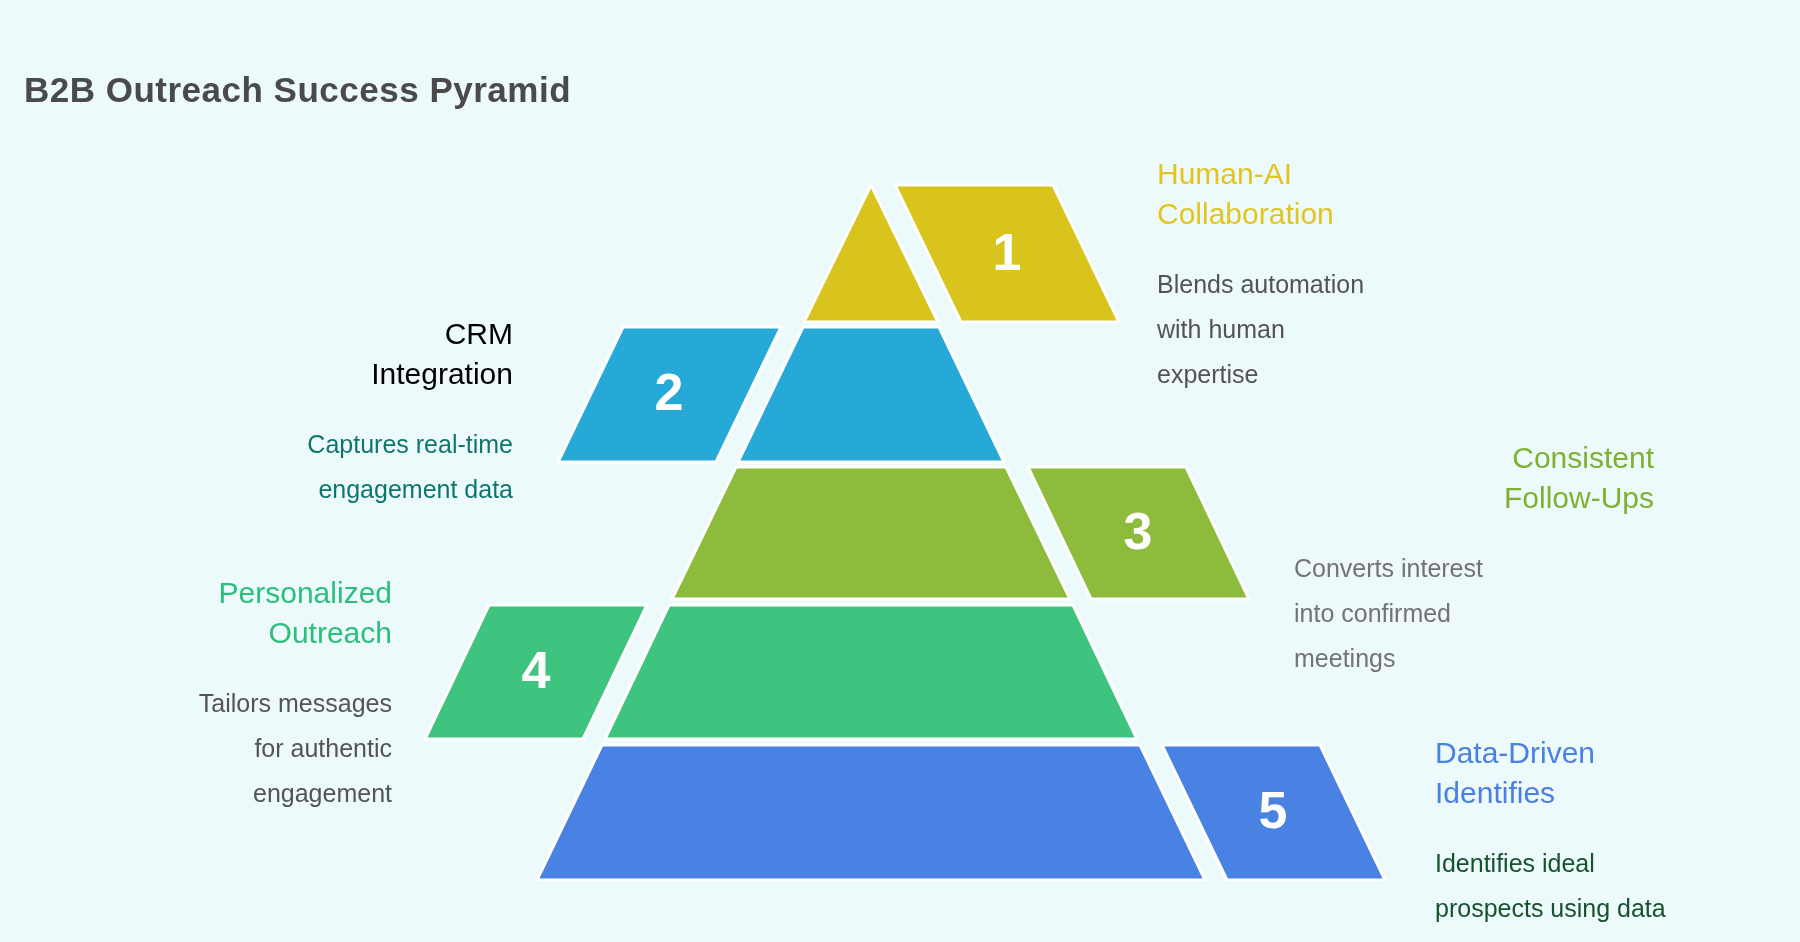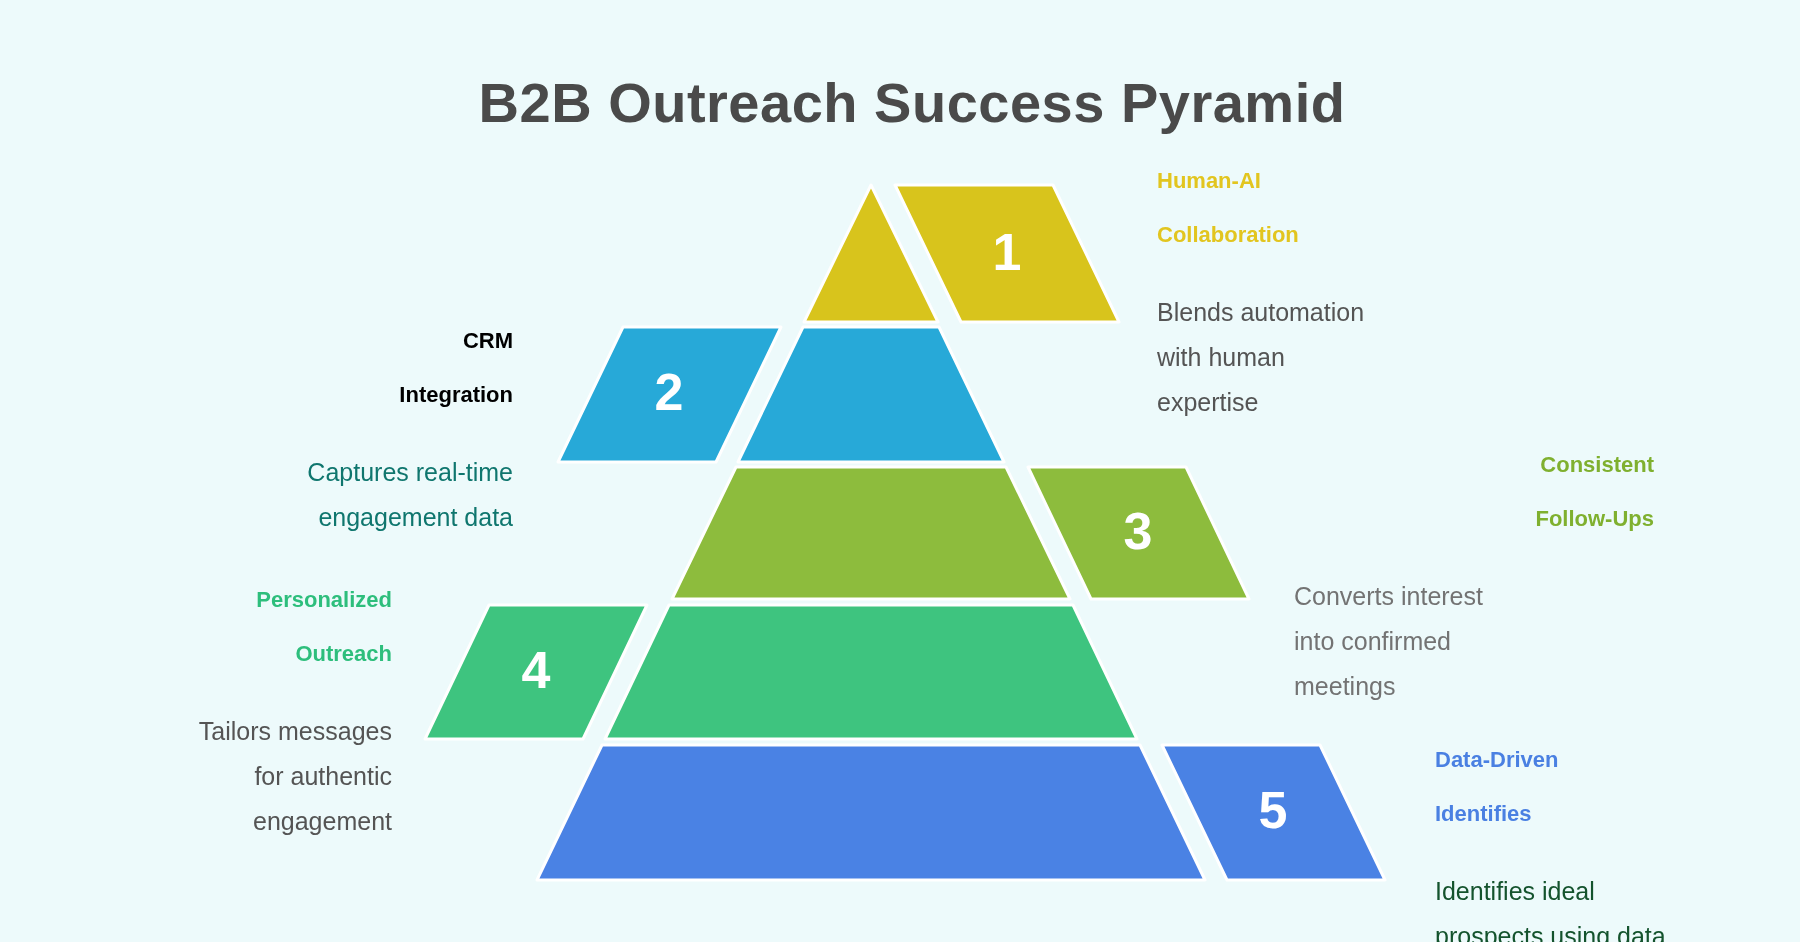--- a/index.html
+++ b/index.html
@@ -6,22 +6,21 @@
   .canvas{
     position:relative;
     width:1800px;
     height:942px;
     overflow:hidden;
     font-family:"Liberation Sans", sans-serif;
   }
   .page-title{
     position:absolute;
     left:24px; right:0; top:70px;
-    text-align:center;
-    font-size:56px;
+    font-size:35px;
     font-weight:700;
     letter-spacing:0.5px;
   }
   .pyramid-svg{
     position:absolute;
     left:0; top:0;
   }
   .pyramid-svg polygon{
     stroke:#ffffff;
     stroke-width:3;
@@ -34,23 +33,23 @@
     font-weight:700;
     line-height:1;
   }
   .text-block{
     position:absolute;
     width:360px;
   }
   .text-block.align-right{ text-align:right; }
   .text-block.align-left{ text-align:left; }
   .level-heading{
-    font-size:22px;
-    font-weight:700;
-    line-height:54px;
+    font-size:30px;
+    font-weight:400;
+    line-height:40px;
     white-space:pre-line;
   }
   .level-desc{
     margin-top:28px;
     font-size:25px;
     line-height:45px;
     white-space:pre-line;
   }
 </style>
 </head>

